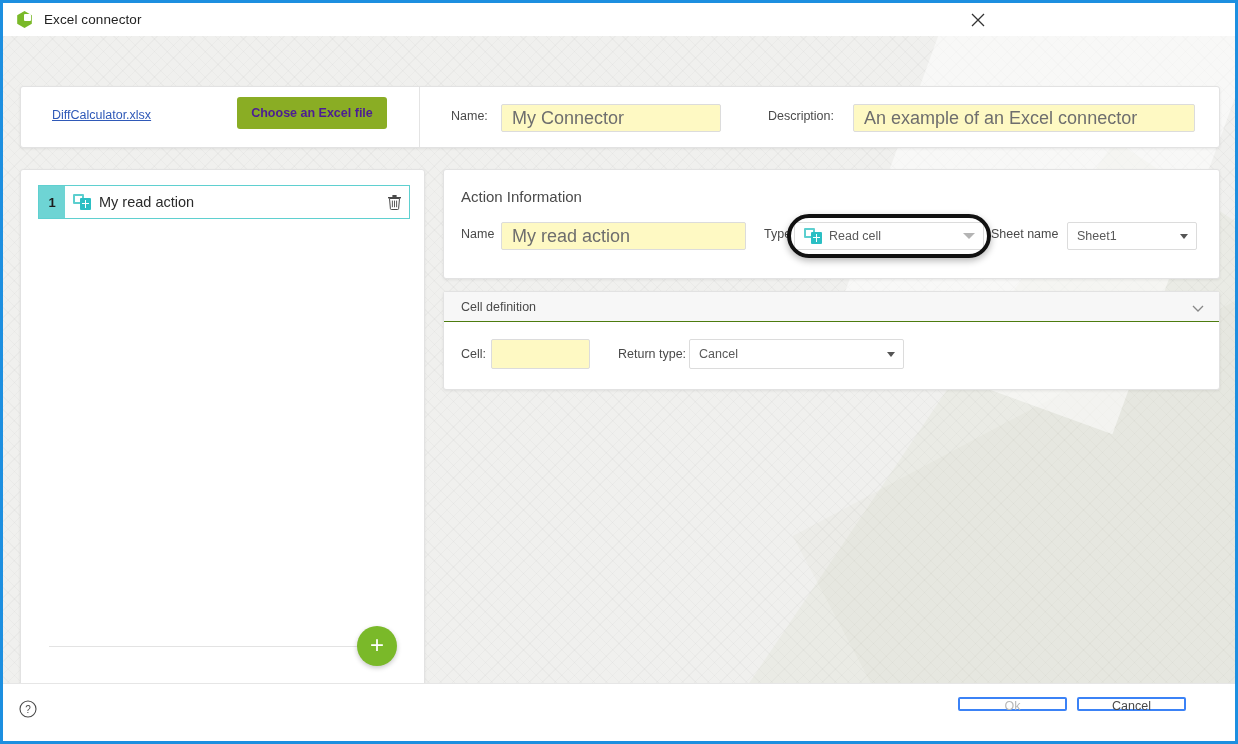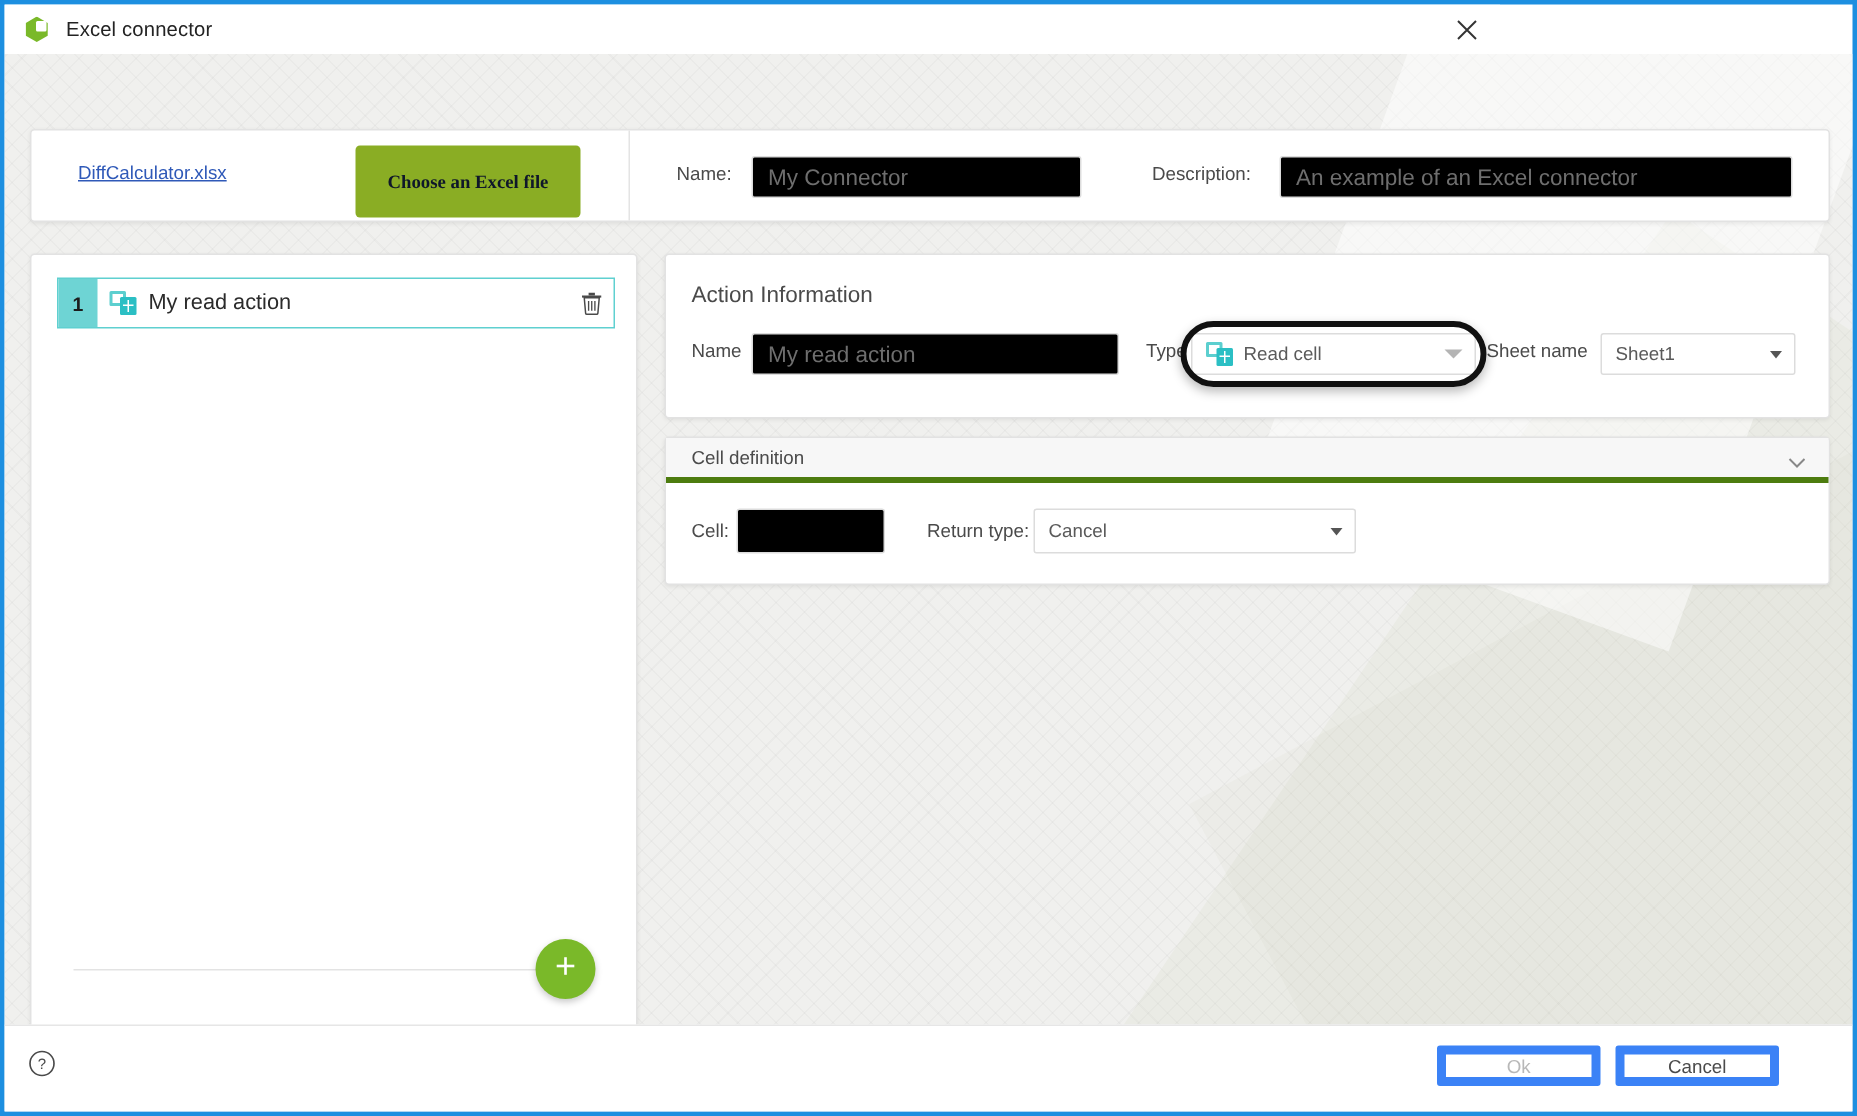--- a/index.html
+++ b/index.html
@@ -114,49 +114,49 @@
   #top-card { left: 17px; top: 50px; width: 1200px; height: 62px; }
   #file-link {
     position: absolute; left: 31px; top: 21px;
     font-size: 12.5px;
     color: #2f59b8;
     text-decoration: underline;
     cursor: pointer;
   }
   #choose-file-btn {
     position: absolute; left: 216px; top: 10px;
-    width: 150px; height: 48px;
+    width: 150px; height: 32px;
     background: #8aad24;
     border: none;
     border-radius: 3px;
-    color: #0f172a;
+    color: #4c1d95;
     font-size: 12.5px;
     font-weight: bold;
-    font-family: Liberation Serif, serif;
+    font-family: Liberation Sans, sans-serif;
     cursor: pointer;
   }
   #top-divider {
     position: absolute; left: 398px; top: 0;
     width: 1px; height: 60px;
     background: #e4e4e4;
   }
   .fld-label {
     position: absolute;
     font-size: 12.5px;
     color: #4a4a4a;
     top: 22px;
   }
   .txt-input {
     position: absolute;
     height: 28px;
     border: 1px solid #dcdcdc;
     border-radius: 2px;
-    background: #000000;
+    background: #fef9c3;
     padding: 0 10px;
-    font-size: 15px;
+    font-size: 18px;
     color: #6e6e6e;
     font-family: "Liberation Sans", sans-serif;
     outline: none;
   }
   .txt-input::placeholder { color: #8c8c8c; }
   #lbl-name { left: 430px; }
   #inp-name { left: 480px; top: 17px; width: 220px; }
   #lbl-desc { left: 747px; }
   #inp-desc { left: 832px; top: 17px; width: 342px; }
 
@@ -294,21 +294,21 @@
     pointer-events: none;
     box-shadow: 0 3px 7px rgba(0,0,0,0.28);
   }
 
   
   #cell-def-card { left: 440px; top: 255px; width: 777px; height: 99px; }
   #cell-def-header {
     position: absolute; left: 0; top: 0;
     width: 775px; height: 30px;
     background: #f7f7f7;
-    border-bottom: 4px solid #4d7c0f;
+    border-bottom: 1px solid #4d7c0f;
     display: flex; align-items: center;
   }
   #cell-def-title {
     margin-left: 17px;
     font-size: 12.5px;
     color: #4a4a4a;
   }
   #collapse-chevron {
     position: absolute; right: 14px; top: 9px;
     width: 14px; height: 14px;
@@ -328,24 +328,24 @@
     border-top: 1px solid #e6e6e6;
   }
   #help-icon {
     position: absolute; left: 16px; top: 16px;
     width: 18px; height: 18px;
     cursor: pointer;
   }
   .footer-btn {
     position: absolute;
     top: 13px;
-    height: 27px;
+    height: 14px;
     width: 109px;
     background: #ffffff;
-    border: 6px solid #3b82f6;
+    border: 2px solid #3b82f6;
     border-radius: 2px;
     font-size: 12.5px;
     font-family: "Liberation Sans", sans-serif;
     cursor: pointer;
   }
   #ok-button { right: 168px; color: #b8b8b8; }
   #cancel-button { right: 49px; color: #4a4a4a; }
 </style>
 </head>
 <body>

